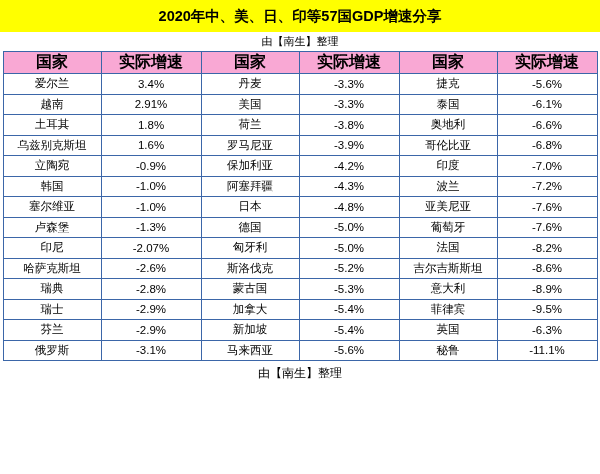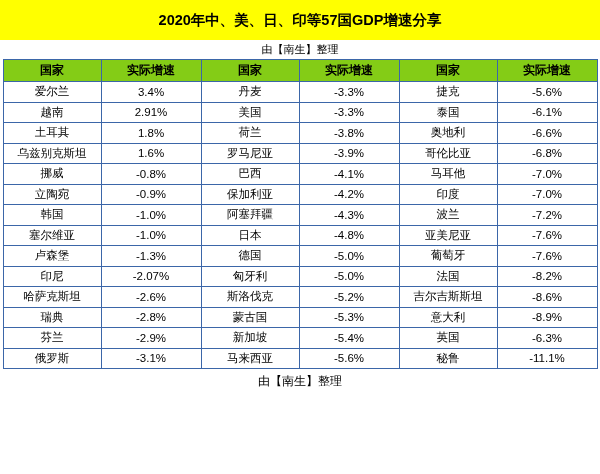--- a/index.html
+++ b/index.html
@@ -15,21 +15,21 @@
   .page {
     width: 600px;
     height: 474px;
     box-sizing: border-box;
     background: #ffffff;
     position: relative;
     overflow: hidden;
   }
   .title-bar {
     width: 600px;
-    height: 40px;
+    height: 32px;
     background: #ffff00;
     display: flex;
     align-items: center;
     justify-content: center;
     box-sizing: border-box;
   }
   .title-text {
     font-size: 14.5px;
     font-weight: bold;
     color: #000000;
@@ -58,23 +58,23 @@
     border: 1px solid #3b66a8;
     height: 19.5px;
     padding: 0;
     font-size: 11.5px;
     text-align: center;
     color: #000000;
     overflow: hidden;
     white-space: nowrap;
   }
   table.grid thead th {
-    background: #84cc16;
+    background: #f9a8d4;
     font-weight: bold;
-    font-size: 12px;
+    font-size: 16px;
     height: 21px;
   }
   col.c-country { width: 98px; }
   col.c-value { width: 100px; }
   .val-pos {
     color: #ff0000;
     font-weight: normal;
   }
   .val-neg {
     color: #000000;
@@ -151,28 +151,20 @@
         </tr>
         <tr>
           <td>乌兹别克斯坦</td>
           <td class="val-pos">1.6%</td>
           <td>罗马尼亚</td>
           <td class="val-neg">-3.9%</td>
           <td>哥伦比亚</td>
           <td class="val-neg">-6.8%</td>
         </tr>
         <tr>
-          <td>挪威</td>
-          <td class="val-neg">-0.8%</td>
-          <td>巴西</td>
-          <td class="val-neg">-4.1%</td>
-          <td>马耳他</td>
-          <td class="val-neg">-7.0%</td>
-        </tr>
-        <tr>
           <td>立陶宛</td>
           <td class="val-neg">-0.9%</td>
           <td>保加利亚</td>
           <td class="val-neg">-4.2%</td>
           <td>印度</td>
           <td class="val-neg">-7.0%</td>
         </tr>
         <tr>
           <td>韩国</td>
           <td class="val-neg">-1.0%</td>
@@ -215,20 +207,28 @@
         </tr>
         <tr>
           <td>瑞典</td>
           <td class="val-neg">-2.8%</td>
           <td>蒙古国</td>
           <td class="val-neg">-5.3%</td>
           <td>意大利</td>
           <td class="val-neg">-8.9%</td>
         </tr>
         <tr>
+          <td>瑞士</td>
+          <td class="val-neg">-2.9%</td>
+          <td>加拿大</td>
+          <td class="val-neg">-5.4%</td>
+          <td>菲律宾</td>
+          <td class="val-neg">-9.5%</td>
+        </tr>
+        <tr>
           <td>芬兰</td>
           <td class="val-neg">-2.9%</td>
           <td>新加坡</td>
           <td class="val-neg">-5.4%</td>
           <td>英国</td>
           <td class="val-neg">-6.3%</td>
         </tr>
         <tr>
           <td>俄罗斯</td>
           <td class="val-neg">-3.1%</td>

